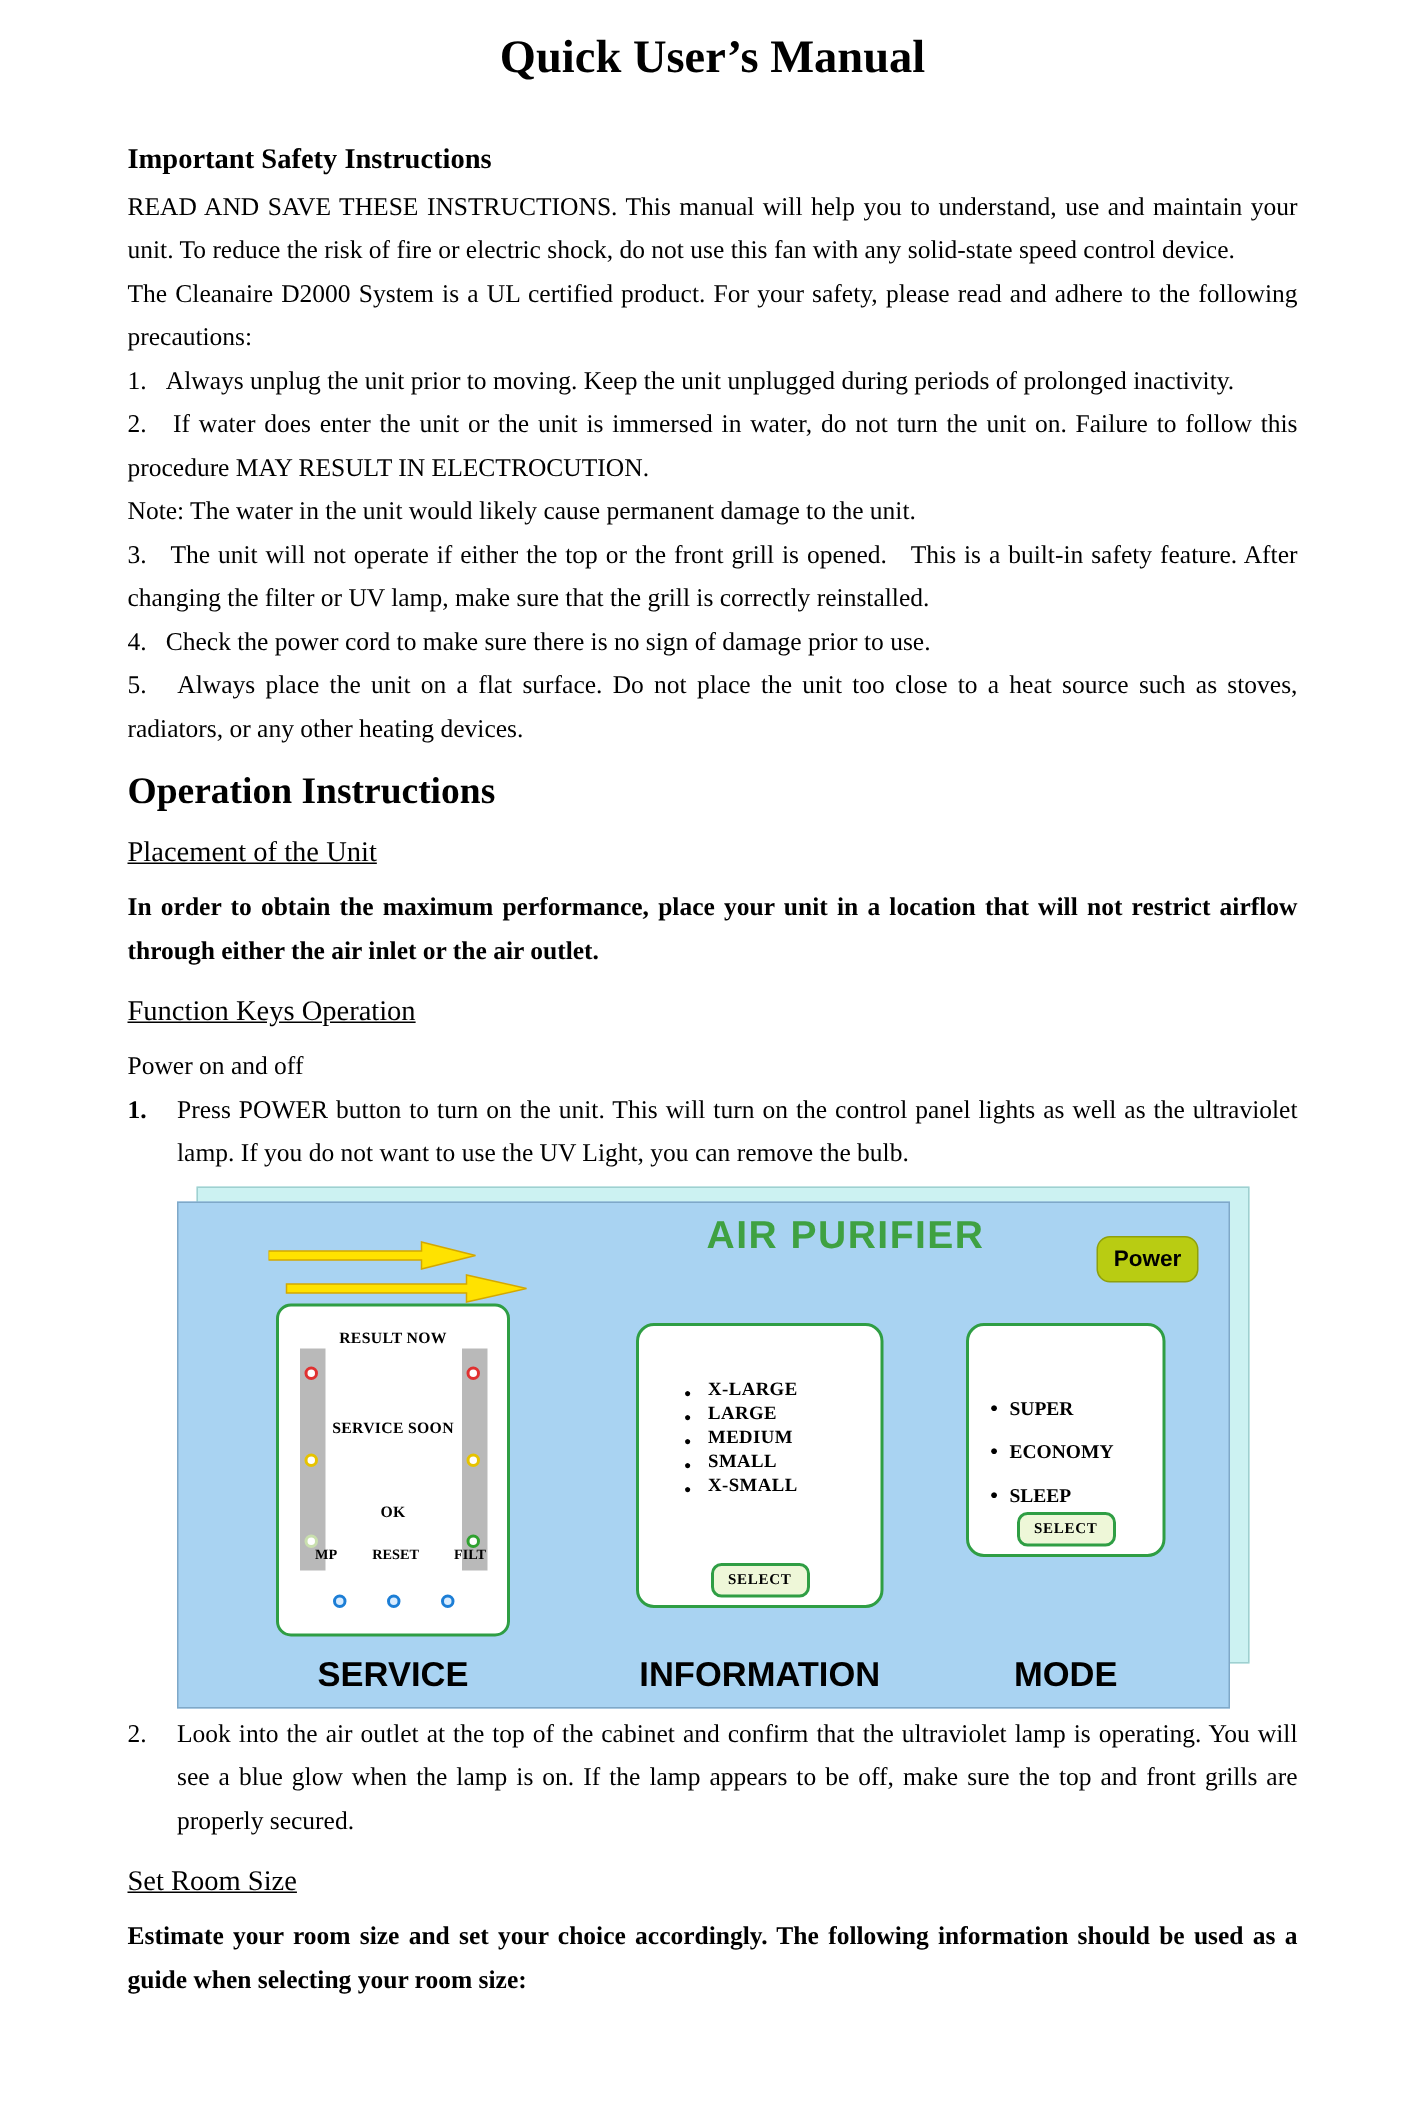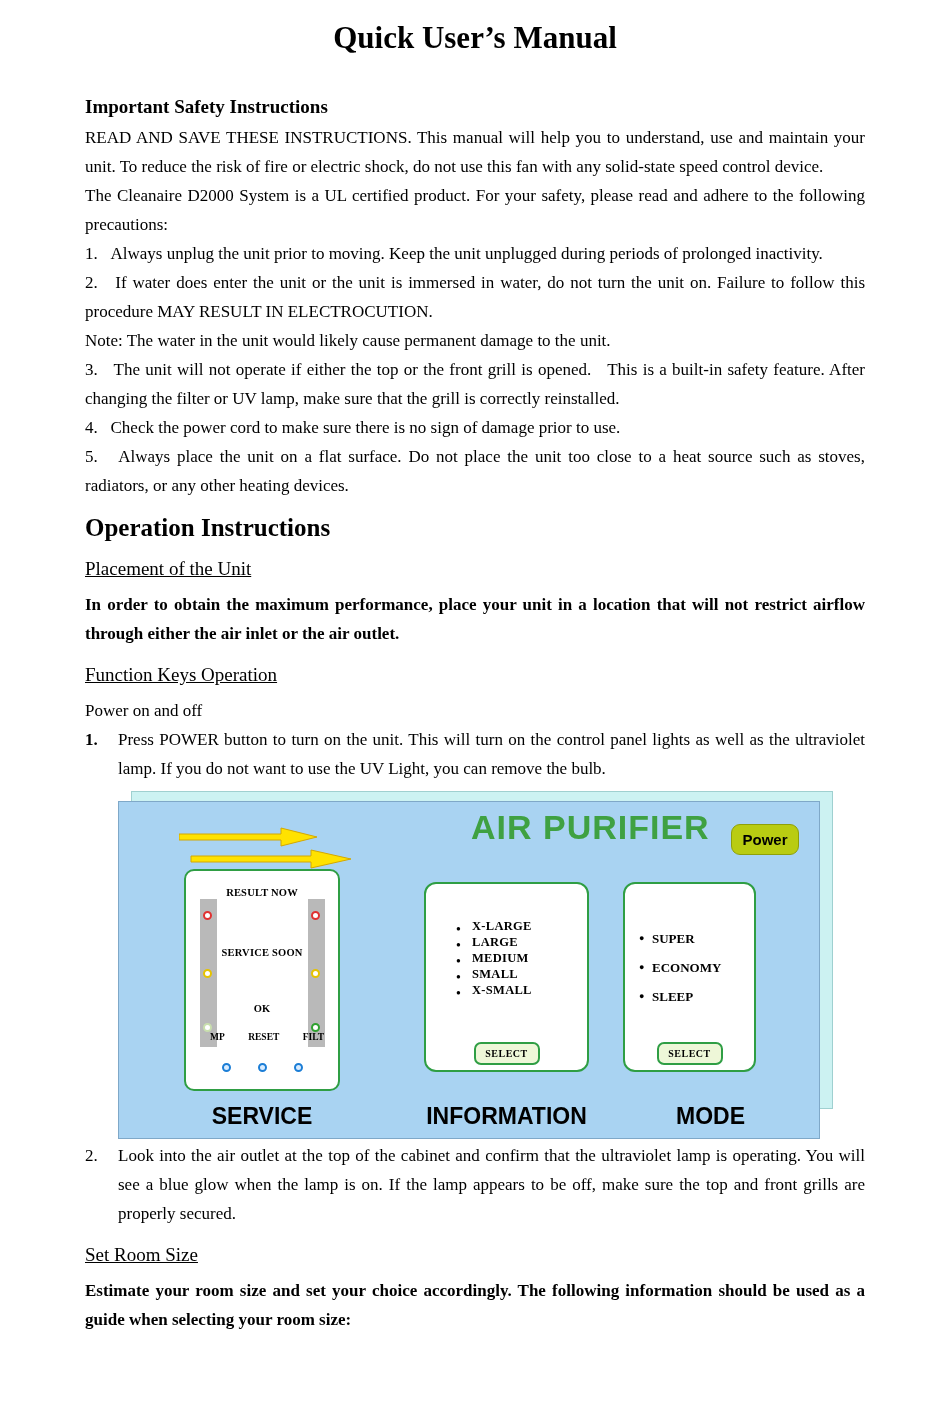--- a/index.html
+++ b/index.html
@@ -21,31 +21,31 @@
   
   .diagram { position:relative; width:716px; height:350px; margin:8px 0 0 33px; }
   .back-box { position:absolute; left:13px; top:0; width:702px; height:318px;
               background:#ccf2f2; border:1px solid #9fd0d0; }
   .front-box { position:absolute; left:0; top:10px; width:702px; height:338px;
                background:#a9d3f2; border:1px solid #7fa8c8; }
 
   .arrows { position:absolute; left:60px; top:24px; }
 
   .ap-title { position:absolute; left:352px; top:6px; font-family:"Liberation Sans",sans-serif;
-              font-weight:bold; font-size:34px; letter-spacing:1px; color:#3fa142; }
+              font-weight:bold; font-size:26px; letter-spacing:1px; color:#3fa142; }
 
   .power-btn { position:absolute; left:612px; top:22px; width:68px; height:31px;
                background:#b9cc12; border:1px solid #8fa00a; border-radius:9px;
                font-family:"Liberation Sans",sans-serif; font-weight:bold; font-size:15px;
                color:#000; cursor:pointer; }
 
   .subpanel { position:absolute; background:#fff; border:2px solid #2f9e44; }
   .svc  { left:65px;  top:67px; width:156px; height:222px; border-radius:10px; }
   .info { left:305px; top:80px; width:165px; height:190px; border-radius:12px; }
-  .mode { left:504px; top:80px; width:133px; height:190px; border-radius:12px; }
+  .mode { left:525px; top:80px; width:133px; height:156px; border-radius:12px; }
 
   .bar { position:absolute; top:28px; width:17px; height:148px; background:#b9b9b9; }
   .bar.l { left:14px; } .bar.r { left:122px; }
   .led { position:absolute; width:9px; height:9px; border-radius:50%; border:2px solid #000; background:#fff; }
   .led.c-red    { border-color:#e03131; }
   .led.c-yellow { border-color:#e6c300; }
   .led.c-pale   { border-color:#c9dfae; }
   .led.c-green  { border-color:#2fa12f; }
   .led.pl { left:17px; } .led.pr { left:125px; }
   .led.row1 { top:40px; } .led.row2 { top:98px; } .led.row3 { top:152px; }

